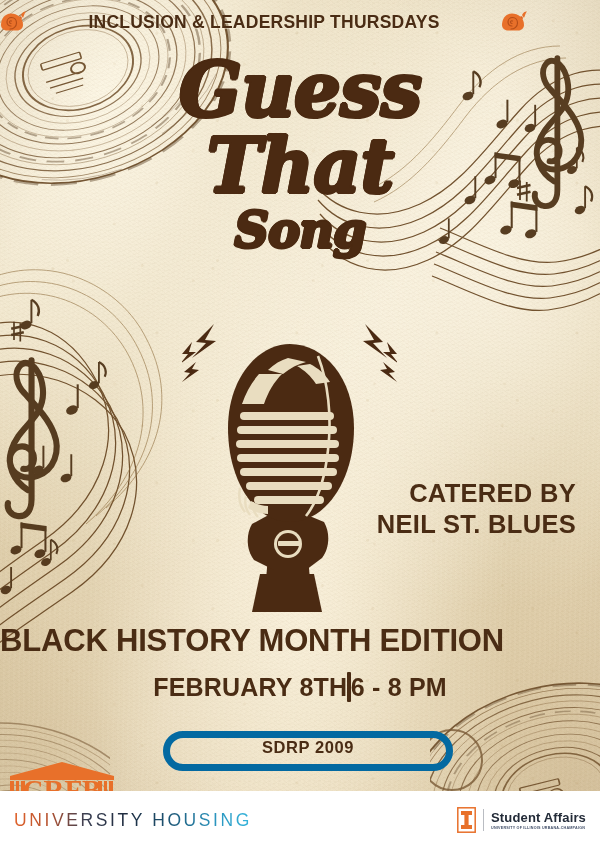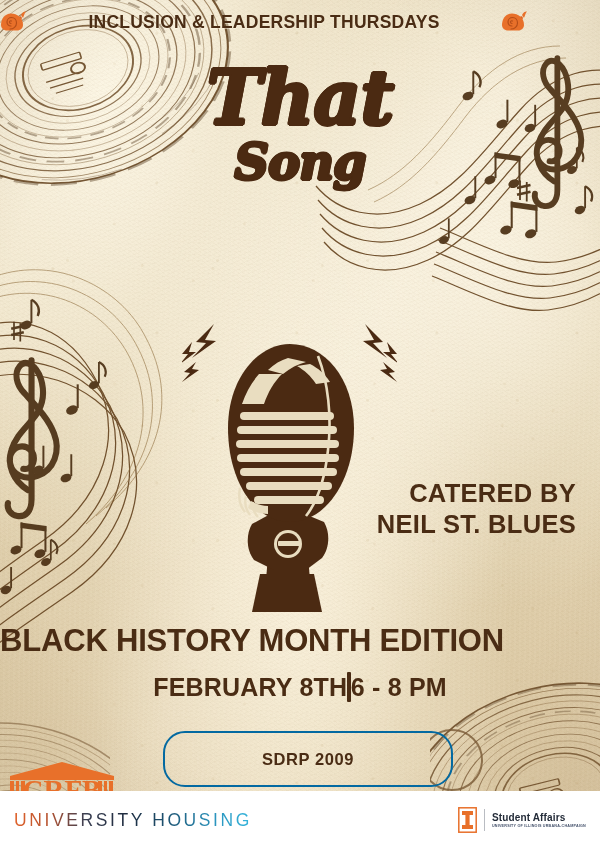--- a/index.html
+++ b/index.html
@@ -125,23 +125,23 @@
   }
   .datetime span {
     font-size:25px; font-weight:bold; color:#4a2c14; letter-spacing:.2px;
   }
   .vbar {
     display:block; width:3.5px; height:30px;
     background:#4a2c14; border-radius:1px;
   }
   .pill {
     position:absolute; left:163px; top:731px;
-    width:290px; height:56px;
-    border:2px solid #0369a1; border-radius:22px;
-    display:flex; align-items:center; justify-content:center;
+    width:290px; height:40px;
+    border:7px solid #0369a1; border-radius:22px;
+    display:flex; justify-content:center;
     z-index:6;
   }
   .pill span {
     font-size:16.5px; font-weight:bold; color:#4a2c14; letter-spacing:.6px;
   }
 
   
   #crfb { position:absolute; left:6px; top:762px; z-index:7; }
 
   
@@ -155,21 +155,21 @@
     font-size:17.5px; font-weight:500; letter-spacing:2.6px;
     background:linear-gradient(90deg,#e0632c 0%,#b8522e 14%,#3a3f52 30%,
       #1d2b3f 48%,#1d5878 66%,#2a93bd 84%,#35b6dd 100%);
     -webkit-background-clip:text; background-clip:text;
     color:transparent;
     white-space:nowrap;
   }
   .sa-group { display:flex; align-items:center; gap:7px; }
   .sa-div { width:1px; height:22px; background:#b9bcc2; }
   .sa-text { display:flex; flex-direction:column; gap:1px; }
-  .sa-title { font-size:10px; font-weight:bold; color:#232b38; letter-spacing:.15px; }
+  .sa-title { font-size:13px; font-weight:bold; color:#232b38; letter-spacing:.15px; }
   .sa-sub { font-size:3.7px; font-weight:bold; color:#43506a; letter-spacing:.22px; }
 </style>
 </head>
 <body>
 
 <div id="poster">
 
   <div class="paper-bg"></div>
   <div class="paper-grain"></div>
   <div class="paper-fiber"></div>
@@ -395,20 +395,21 @@
       <path d="M38,14 C42,10 45,14 43,19 Z" fill="#d95f20"></path>
       <path d="M2,30 C2,36 7,41 14,41 L34,41 C41,41 46,36 46,30 C46,15 34,7 22,7 C10,7 2,17 2,30 Z" fill="#e8702a"></path>
       <g fill="none" stroke="#b44d18" stroke-width="2.3" stroke-linecap="round">
         <path d="M22,32 C17,32 14,28 14,24 C14,19 18,15 23,15 C29,15 33,20 33,26 C33,33 27,38 20,38"></path>
         <path d="M22,27 C20,27 19,26 19,24 C19,22 21,21 23,22"></path>
       </g>
     </svg>
   </div>
 
   <div class="title-block">
+    <div class="title-line t1">Guess</div>
     <div class="title-line t2">That</div>
     <div class="title-line t3">Song</div>
   </div>
 
   <svg id="mic-wrap" viewBox="0 0 215 300" xmlns="http://www.w3.org/2000/svg">
     <g fill="#4b2a12">
 
       <g>
         <path d="M32,12 L14,30 L24,31 L10,46 L34,29 L23,28 Z"></path>
         <path d="M10,30 L0,42 L6,42 L-2,52 L14,40 L7,40 Z"></path>

